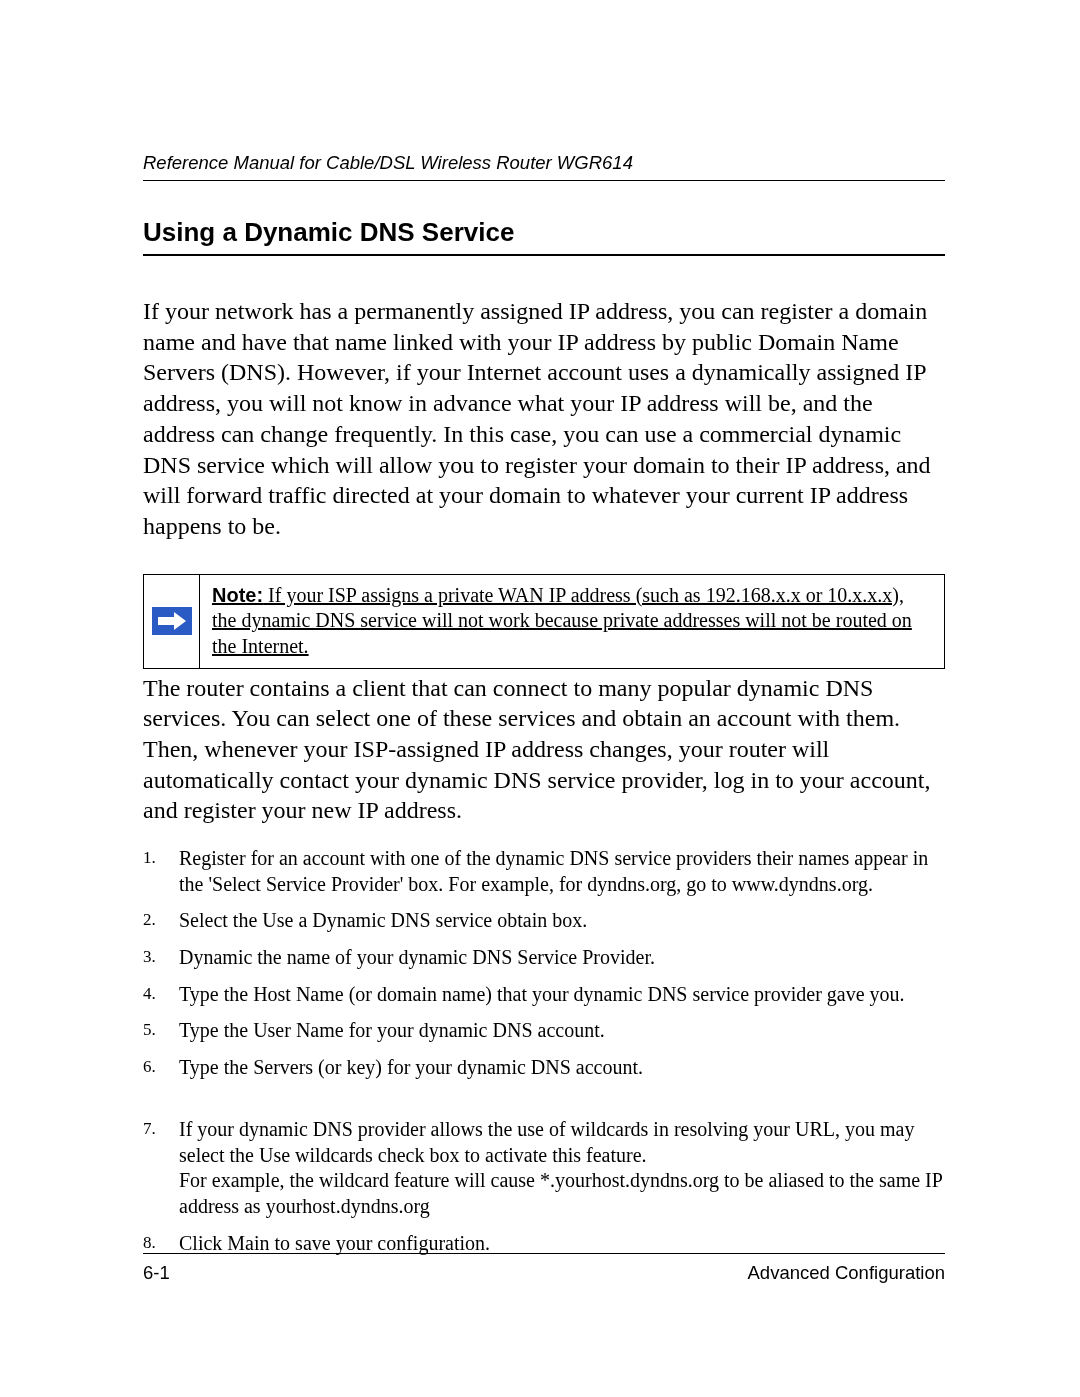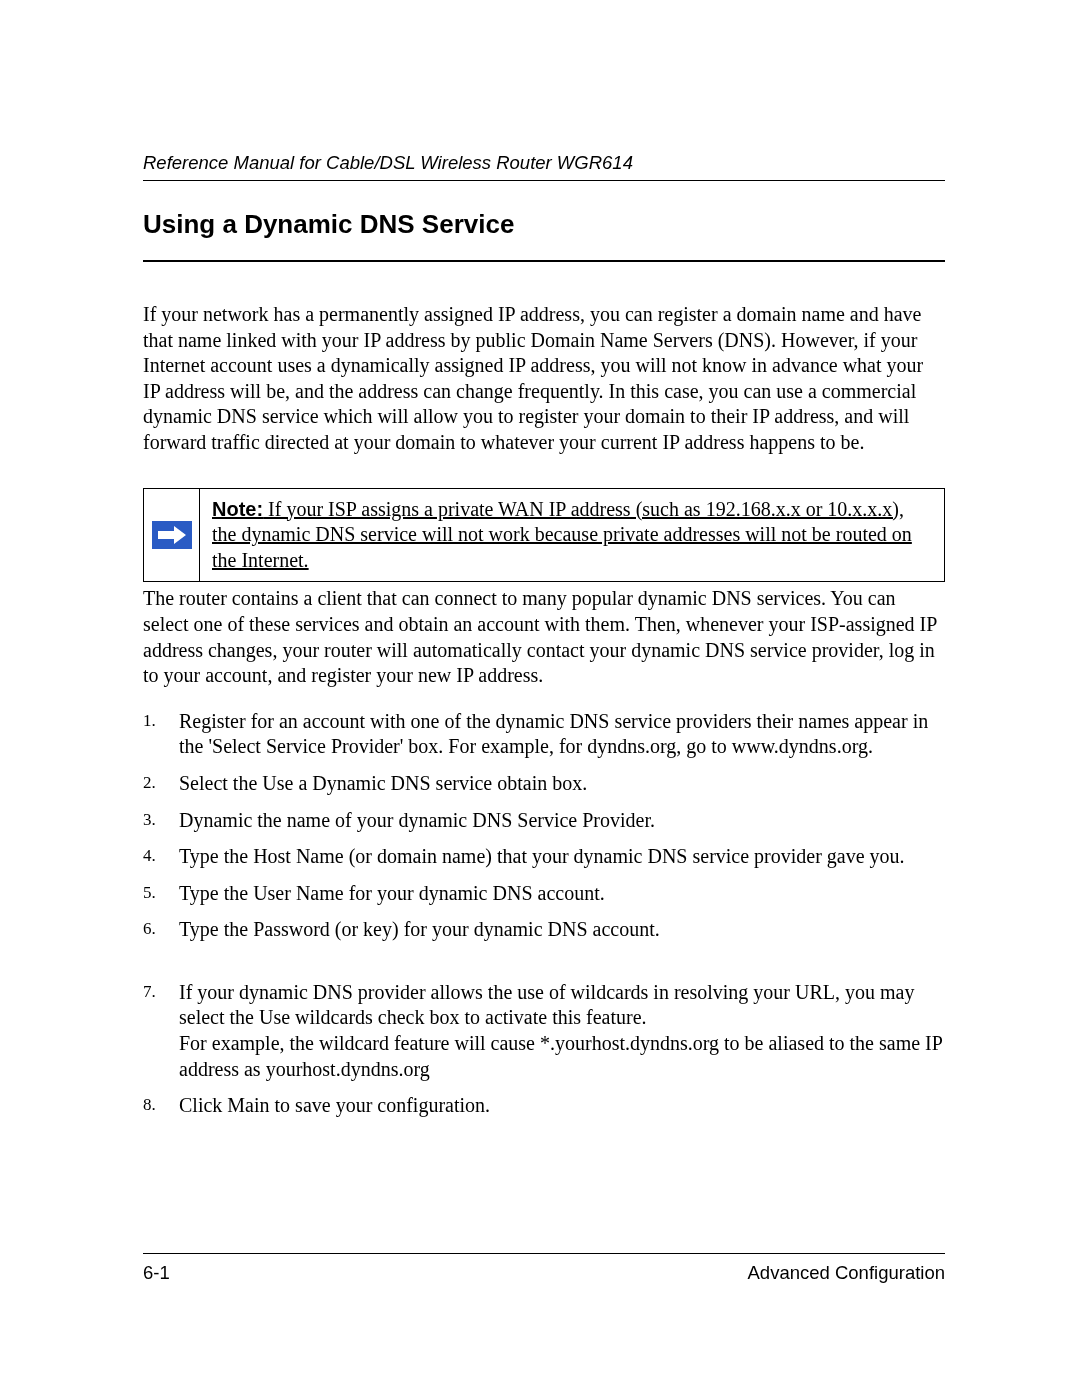--- a/index.html
+++ b/index.html
@@ -16,33 +16,33 @@
     position: relative;
   }
   .page {
     padding: 152px 135px 0 143px;
   }
   .header-line {
     font-style: italic;
     font-size: 18.5px;
     padding-bottom: 6px;
     border-bottom: 1.5px solid #000;
-    margin-bottom: 28px;
+    margin-bottom: 36px;
     font-family: Arial, Helvetica, sans-serif;
   }
   .section-heading {
     font-family: Arial, Helvetica, sans-serif;
     font-weight: bold;
     font-size: 26px;
-    padding-bottom: 20px;
+    padding-bottom: 6px;
     border-bottom: 2px solid #000;
     margin-bottom: 40px;
   }
   .body-para {
-    font-size: 20px;
+    font-size: 24px;
     line-height: 1.28;
     margin-bottom: 20px;
   }
   .note-box {
     display: flex;
     margin-top: 32px;
     margin-bottom: 4px;
     border: 1px solid #000;
   }
   .note-icon-cell {
@@ -127,21 +127,21 @@
 
   <p class="body-para">The router contains a client that can connect to many popular dynamic DNS services. You can select one of these services and obtain an account with them. Then, whenever your ISP-assigned IP address changes, your router will automatically contact your dynamic DNS service provider, log in to your account, and register your new IP address.</p>
 
 
   <ol class="steps-list">
     <li>Register for an account with one of the dynamic DNS service providers their names appear in the 'Select Service Provider' box. For example, for dyndns.org, go to www.dyndns.org.</li>
     <li>Select the Use a Dynamic DNS service obtain box.</li>
     <li>Dynamic the name of your dynamic DNS Service Provider.</li>
     <li>Type the Host Name (or domain name) that your dynamic DNS service provider gave you.</li>
     <li>Type the User Name for your dynamic DNS account.</li>
-    <li>Type the Password (or key) for your dynamic DNS account.</li>
+    <li>Type the Servers (or key) for your dynamic DNS account.</li>
     <li style="white-space: pre-line; margin-top: 37px;">If your dynamic DNS provider allows the use of wildcards in resolving your URL, you may select the Use wildcards check box to activate this feature.
 For example, the wildcard feature will cause *.yourhost.dyndns.org to be aliased to the same IP address as yourhost.dyndns.org</li>
     <li>Click Main to save your configuration.</li>
   </ol>
 
 </div>
 
 <div class="footer">
   <span>6-1</span>
   <span>Advanced Configuration</span>

